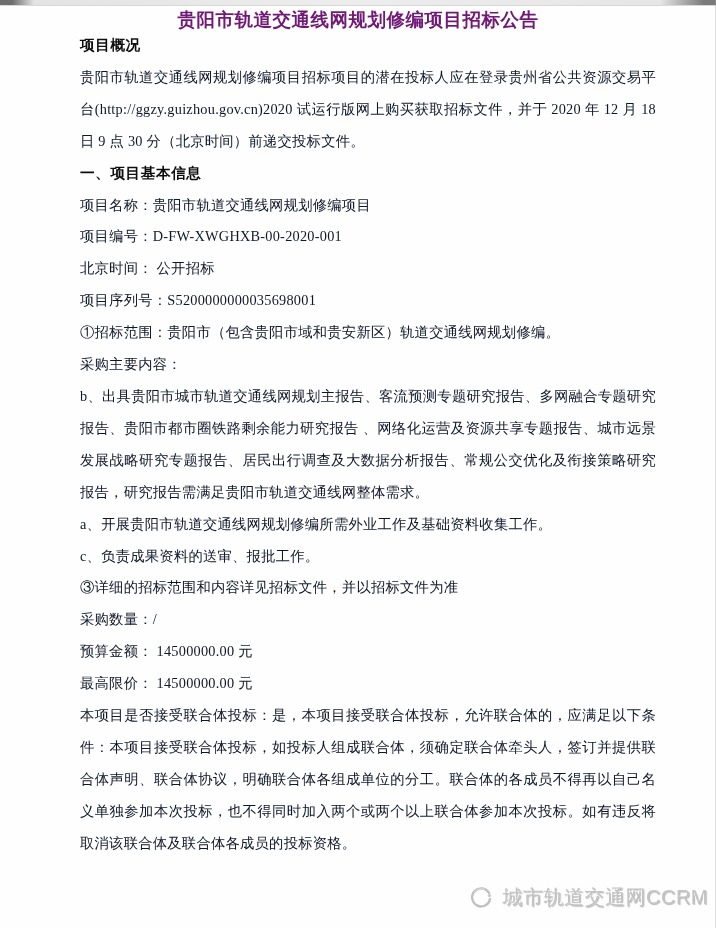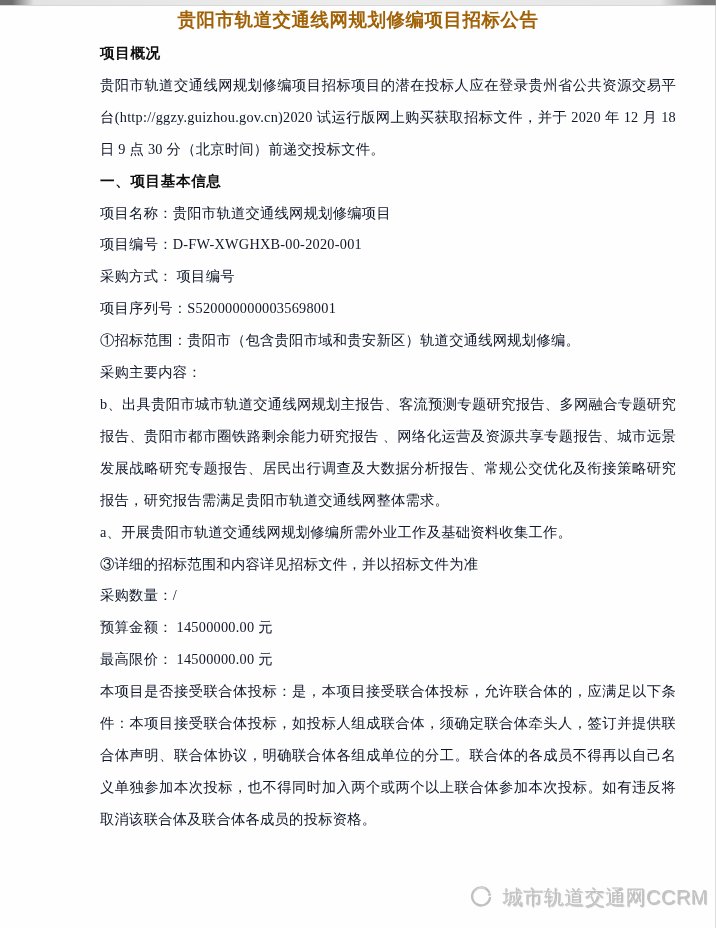--- a/index.html
+++ b/index.html
@@ -37,29 +37,28 @@
   .title {
     position: absolute;
     top: 7px; left: 0;
     width: 716px;
     margin: 0;
     text-align: center;
     font-family: "Liberation Sans", "DejaVu Sans", sans-serif;
     font-weight: bold;
     font-size: 18.5px;
     letter-spacing: 0.5px;
-    color: #a16207;
+    color: #701a75;
   }
 
   .doc-body {
     position: absolute;
-    top: 38px;
+    top: 30px;
     left: 80px;
     width: 576px;
-    margin-left: 20px;
   }
   .doc-body p {
     margin: 0;
     font-size: 14.3px;
     line-height: 31.9px;
     letter-spacing: 0.25px;
     text-align: justify;
     text-justify: inter-character;
     color: #0f172a;
   }
@@ -70,20 +69,21 @@
     letter-spacing: 0.6px;
     text-align: left;
     color: #0d0d0d;
   }
 
   .watermark {
     position: absolute;
     top: 884px;
     right: 8px;
     display: flex;
+    align-items: center;
     gap: 9px;
     z-index: 5;
     pointer-events: none;
   }
   .wm-logo { display: inline-block; width: 25px; height: 25px; }
   .wm-text {
     font-family: "Liberation Sans", "DejaVu Sans", sans-serif;
     font-size: 20px;
     letter-spacing: 0.5px;
     color: #c3c3c3;
@@ -98,26 +98,27 @@
 <div class="right-edge"></div>
 
 <h1 class="title">贵阳市轨道交通线网规划修编项目招标公告</h1>
 
 <div class="doc-body">
     <p class="doc-heading">项目概况</p>
     <p class="doc-para">贵阳市轨道交通线网规划修编项目招标项目的潜在投标人应在登录贵州省公共资源交易平台(http://ggzy.guizhou.gov.cn)2020 试运行版网上购买获取招标文件，并于 2020 年 12 月 18 日 9 点 30 分（北京时间）前递交投标文件。</p>
     <p class="doc-heading">一、项目基本信息</p>
     <p class="doc-para">项目名称：贵阳市轨道交通线网规划修编项目</p>
     <p class="doc-para">项目编号：D-FW-XWGHXB-00-2020-001</p>
-    <p class="doc-para">采购方式： 项目编号</p>
+    <p class="doc-para">北京时间： 公开招标</p>
     <p class="doc-para">项目序列号：S5200000000035698001</p>
     <p class="doc-para">①招标范围：贵阳市（包含贵阳市域和贵安新区）轨道交通线网规划修编。</p>
     <p class="doc-para">采购主要内容：</p>
     <p class="doc-para">b、出具贵阳市城市轨道交通线网规划主报告、客流预测专题研究报告、多网融合专题研究报告、贵阳市都市圈铁路剩余能力研究报告 、网络化运营及资源共享专题报告、城市远景发展战略研究专题报告、居民出行调查及大数据分析报告、常规公交优化及衔接策略研究报告，研究报告需满足贵阳市轨道交通线网整体需求。</p>
     <p class="doc-para">a、开展贵阳市轨道交通线网规划修编所需外业工作及基础资料收集工作。</p>
+    <p class="doc-para">c、负责成果资料的送审、报批工作。</p>
     <p class="doc-para">③详细的招标范围和内容详见招标文件，并以招标文件为准</p>
     <p class="doc-para">采购数量：/</p>
     <p class="doc-para">预算金额： 14500000.00 元</p>
     <p class="doc-para">最高限价： 14500000.00 元</p>
     <p class="doc-para">本项目是否接受联合体投标：是，本项目接受联合体投标，允许联合体的，应满足以下条件：本项目接受联合体投标，如投标人组成联合体，须确定联合体牵头人，签订并提供联合体声明、联合体协议，明确联合体各组成单位的分工。联合体的各成员不得再以自己名义单独参加本次投标，也不得同时加入两个或两个以上联合体参加本次投标。如有违反将取消该联合体及联合体各成员的投标资格。</p>
   </div>
 
 <div class="watermark">
   <span class="wm-logo">
     <svg width="25" height="25" viewBox="0 0 25 25" aria-hidden="true">

